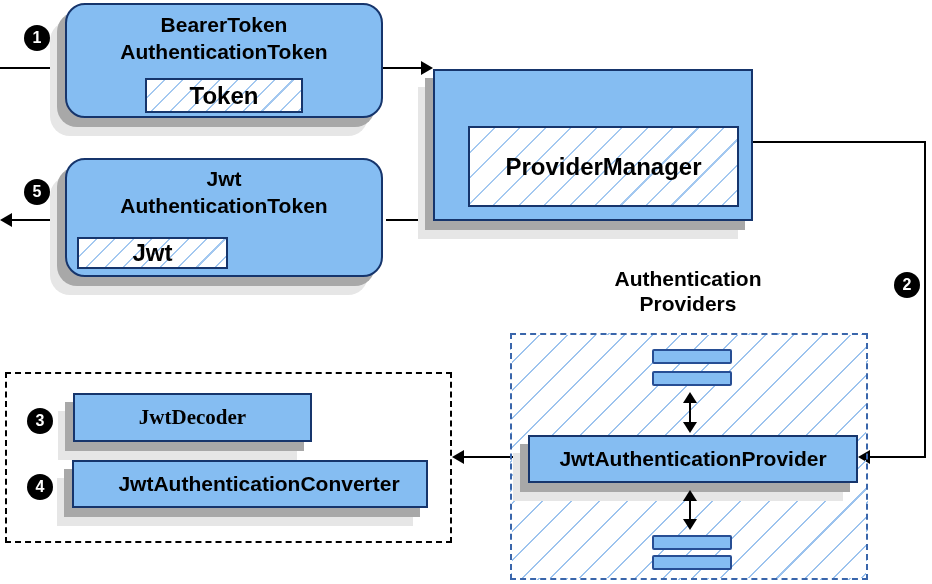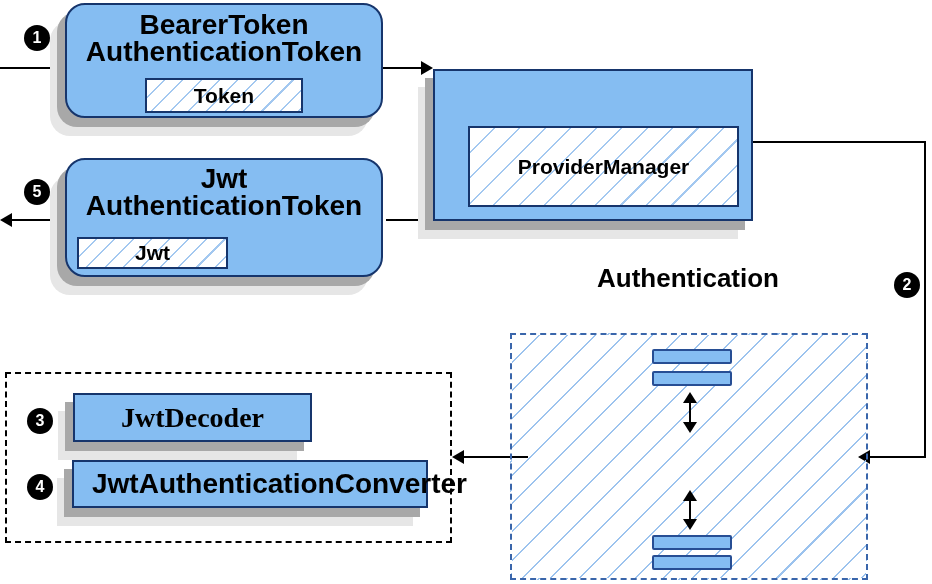--- a/index.html
+++ b/index.html
@@ -8,43 +8,43 @@
     font-family:"Liberation Sans", sans-serif; font-weight:bold; color:#000;
     overflow:hidden;
   }
   
   .node {
     position:absolute; background:#85bdf2; border:2px solid #16356c;
     box-sizing:border-box;
     box-shadow:-8px 9px 0 #a8a8a8, -15px 18px 0 #e6e6e6;
   }
   .rounded { border-radius:20px; }
-  .node .title { text-align:center; font-size:28px; line-height:27px; }
+  .node .title { text-align:center; font-size:21px; line-height:27px; }
   .title span { display:block; }
   
   .chip {
     position:absolute; background-color:#ffffff; border:2px solid #16356c;
-    box-sizing:border-box; text-align:center; font-size:21px;
+    box-sizing:border-box; text-align:center; font-size:24px;
   }
   .hatch-sm { background-image:repeating-linear-gradient(135deg, transparent 0 11.5px, #a3c8f0 11.5px 13px); }
   .hatch-md { background-image:repeating-linear-gradient(135deg, transparent 0 16.5px, #a3c8f0 16.5px 18px); }
   
   .providers-box {
     position:absolute; left:510px; top:333px; width:358px; height:247px;
     border:2px dashed #3a66ab; box-sizing:border-box;
     background-image:repeating-linear-gradient(135deg, transparent 0 18.5px, #9cc3ee 18.5px 20px);
   }
   .converters-box {
     position:absolute; left:5px; top:372px; width:447px; height:171px;
     border:2px dashed #000; box-sizing:border-box;
   }
   
   .group-label {
     position:absolute; left:538px; top:266px; width:300px;
-    text-align:center; font-size:26px; line-height:25px;
+    text-align:center; font-size:21px; line-height:25px;
   }
   .group-label span { display:block; }
   
   .bar {
     position:absolute; width:80px; height:15px; background:#85bdf2;
     border:2px solid #274e94; box-sizing:border-box; border-radius:2px;
   }
   
   .step {
     position:absolute; width:26px; height:26px; border-radius:50%;
@@ -85,31 +85,35 @@
   <div class="ah ah-left" style="left:452px;top:450px;"></div>
 
   <div class="providers-box">
     <div class="bar" style="left:140px;top:14px;"></div>
     <div class="bar" style="left:140px;top:36px;"></div>
     <div class="varrow" style="left:170px;top:57px;height:41px;">
       <div class="up"></div>
         <div class="shaft"></div>
         <div class="down"></div>
     </div>
+    <div class="node" style="left:16px;top:100px;width:330px;height:48px;">
+      <div class="title" style="line-height:44px;">JwtAuthenticationProvider</div>
+    </div>
     <div class="varrow" style="left:170px;top:155px;height:40px;">
       <div class="up"></div>
         <div class="shaft"></div>
         <div class="down"></div>
     </div>
     <div class="bar" style="left:140px;top:200px;"></div>
     <div class="bar" style="left:140px;top:220px;"></div>
   </div>
 
   <div class="group-label">
     <span>Authentication</span>
+    <span>Providers</span>
   </div>
 
   <div class="converters-box">
     <div class="node" style="left:66px;top:19px;width:239px;height:49px;font-family:Liberation Serif, serif;">
       <div class="title" style="line-height:45px;">JwtDecoder</div>
     </div>
     <div class="node" style="left:65px;top:86px;width:356px;height:48px;padding-left:18px;">
       <div class="title" style="line-height:44px;">JwtAuthenticationConverter</div>
     </div>
   </div>

